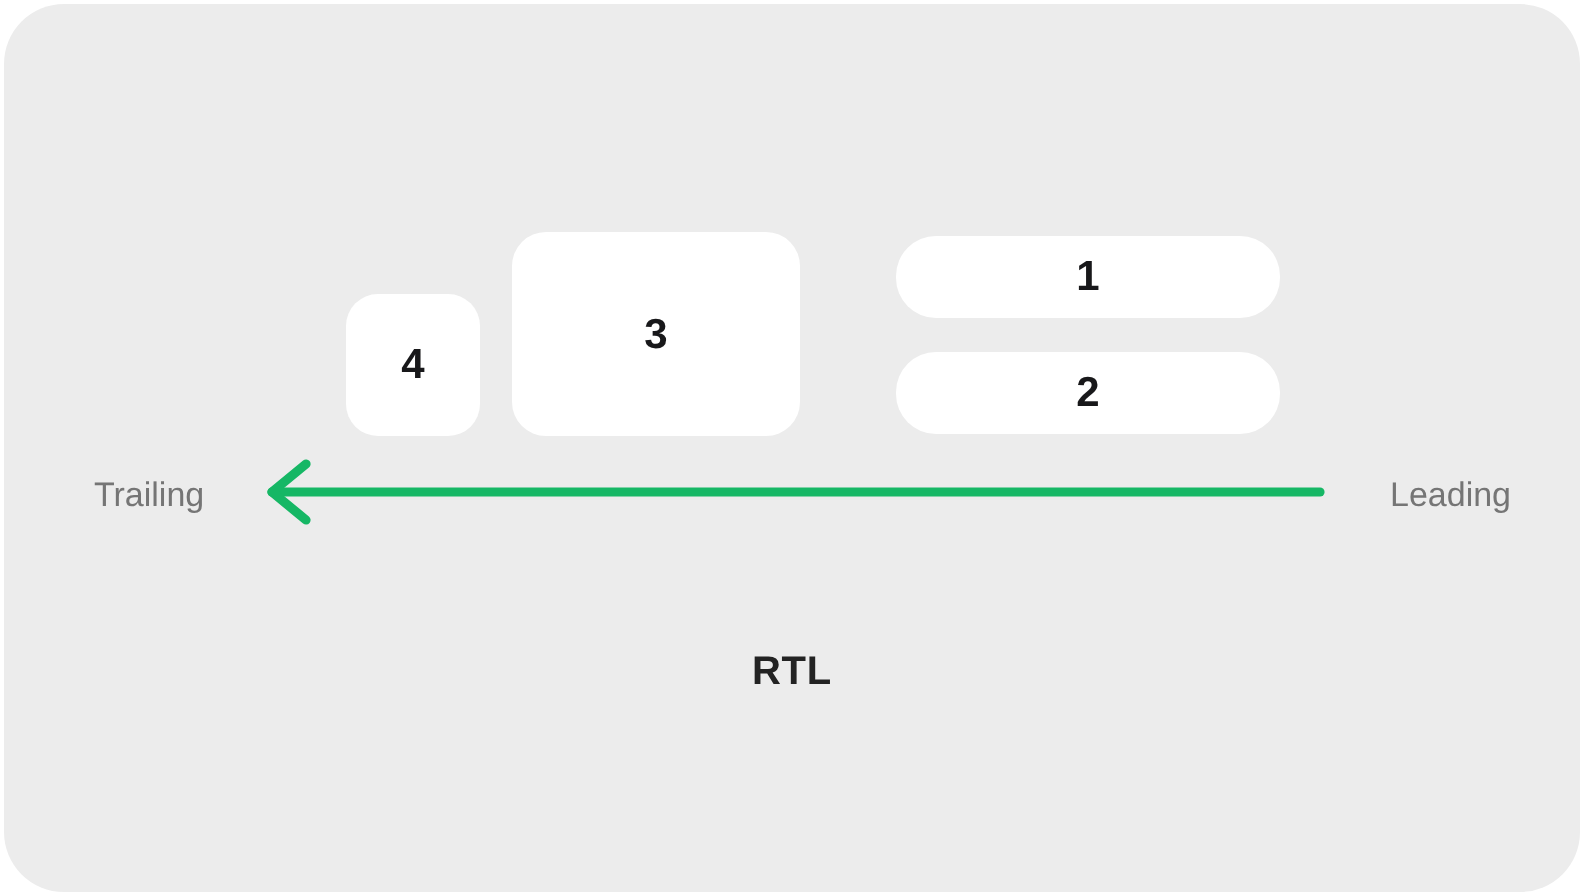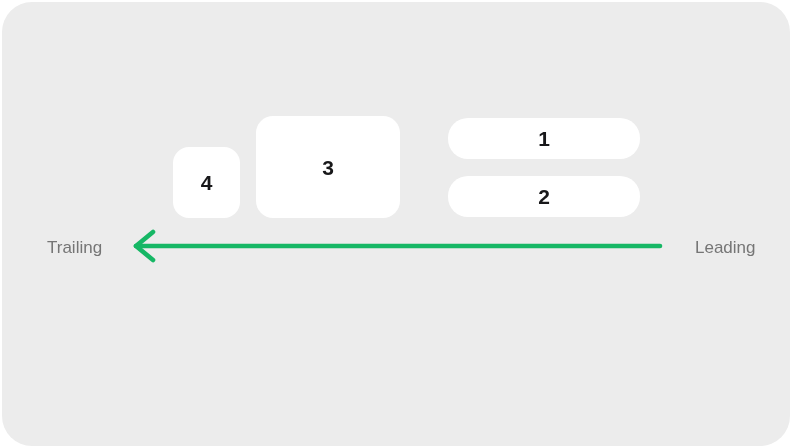--- a/index.html
+++ b/index.html
@@ -146,14 +146,15 @@
 
   <div class="axis-label" id="leading-label">Leading</div>
 
   <svg id="direction-arrow" viewBox="0 0 540 44">
     <g fill="none" stroke="#16b765" stroke-width="4.6" stroke-linecap="round" stroke-linejoin="round">
       <line x1="8" y1="22" x2="532" y2="22"></line>
       <polyline points="25,8 8,22 25,36"></polyline>
     </g>
   </svg>
 
+  <div id="mode-caption">RTL</div>
 
 </div>
 
 </body></html>

